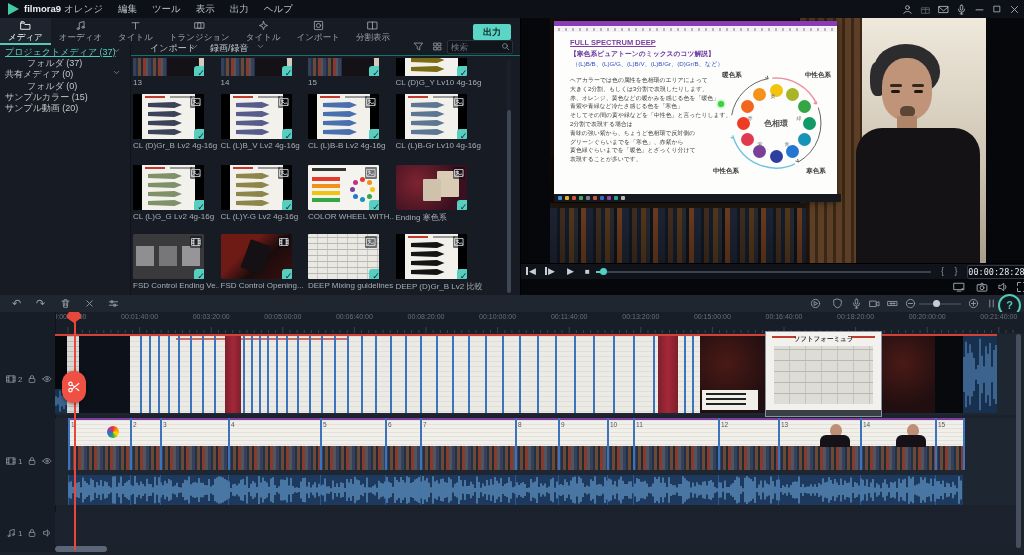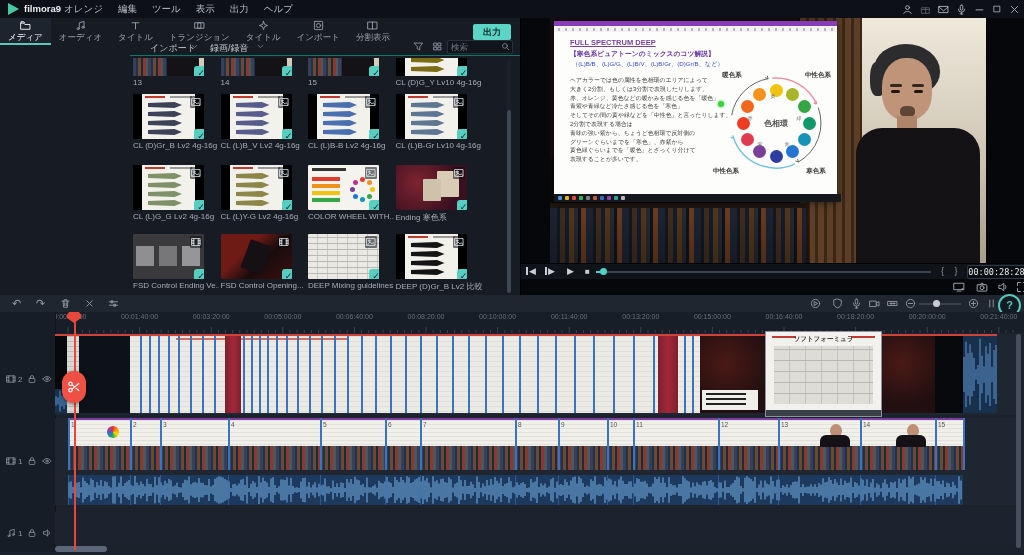--- a/index.html
+++ b/index.html
@@ -318,20 +318,48 @@
       <span id="search-box">
         <input id="search-input" placeholder="検索" style="">
         <span class="icn">
             <svg viewBox="0 0 16 16">
               <circle cx="7" cy="7" r="4.2"></circle>
               <path d="M10.2 10.2L14 14"></path>
             </svg>
           </span>
       </span>
     </div>
+    <div id="sidebar">
+        <div class="side-item active" style="left:5px;top:2px">プロジェクトメディア (37)
+    <span class="chev icn" style="left:107px">
+            <svg viewBox="0 0 16 16">
+              <path d="M4 6l4 4 4-4"></path>
+            </svg>
+          </span>
+  </div>
+        <div class="side-item " style="left:27px;top:13.2px">フォルダ (37)
+    
+  </div>
+        <div class="side-item " style="left:5px;top:24.4px">共有メディア (0)
+    <span class="chev icn" style="left:107px">
+            <svg viewBox="0 0 16 16">
+              <path d="M4 6l4 4 4-4"></path>
+            </svg>
+          </span>
+  </div>
+        <div class="side-item " style="left:27px;top:35.599999999999994px">フォルダ (0)
+    
+  </div>
+        <div class="side-item " style="left:5px;top:46.8px">サンプルカラー (15)
+    
+  </div>
+        <div class="side-item " style="left:5px;top:58px">サンプル動画 (20)
+    
+  </div>
+      </div>
     <div id="media-grid">
         <div class="m-item" style="left:0px;top:-27px">
     <div class="m-thumb">
             <div class="p-scene">
       <div class="p-books"></div>
       <div class="p-hair2"></div>
 
       <div class="p-body"></div>
             </div>
 

